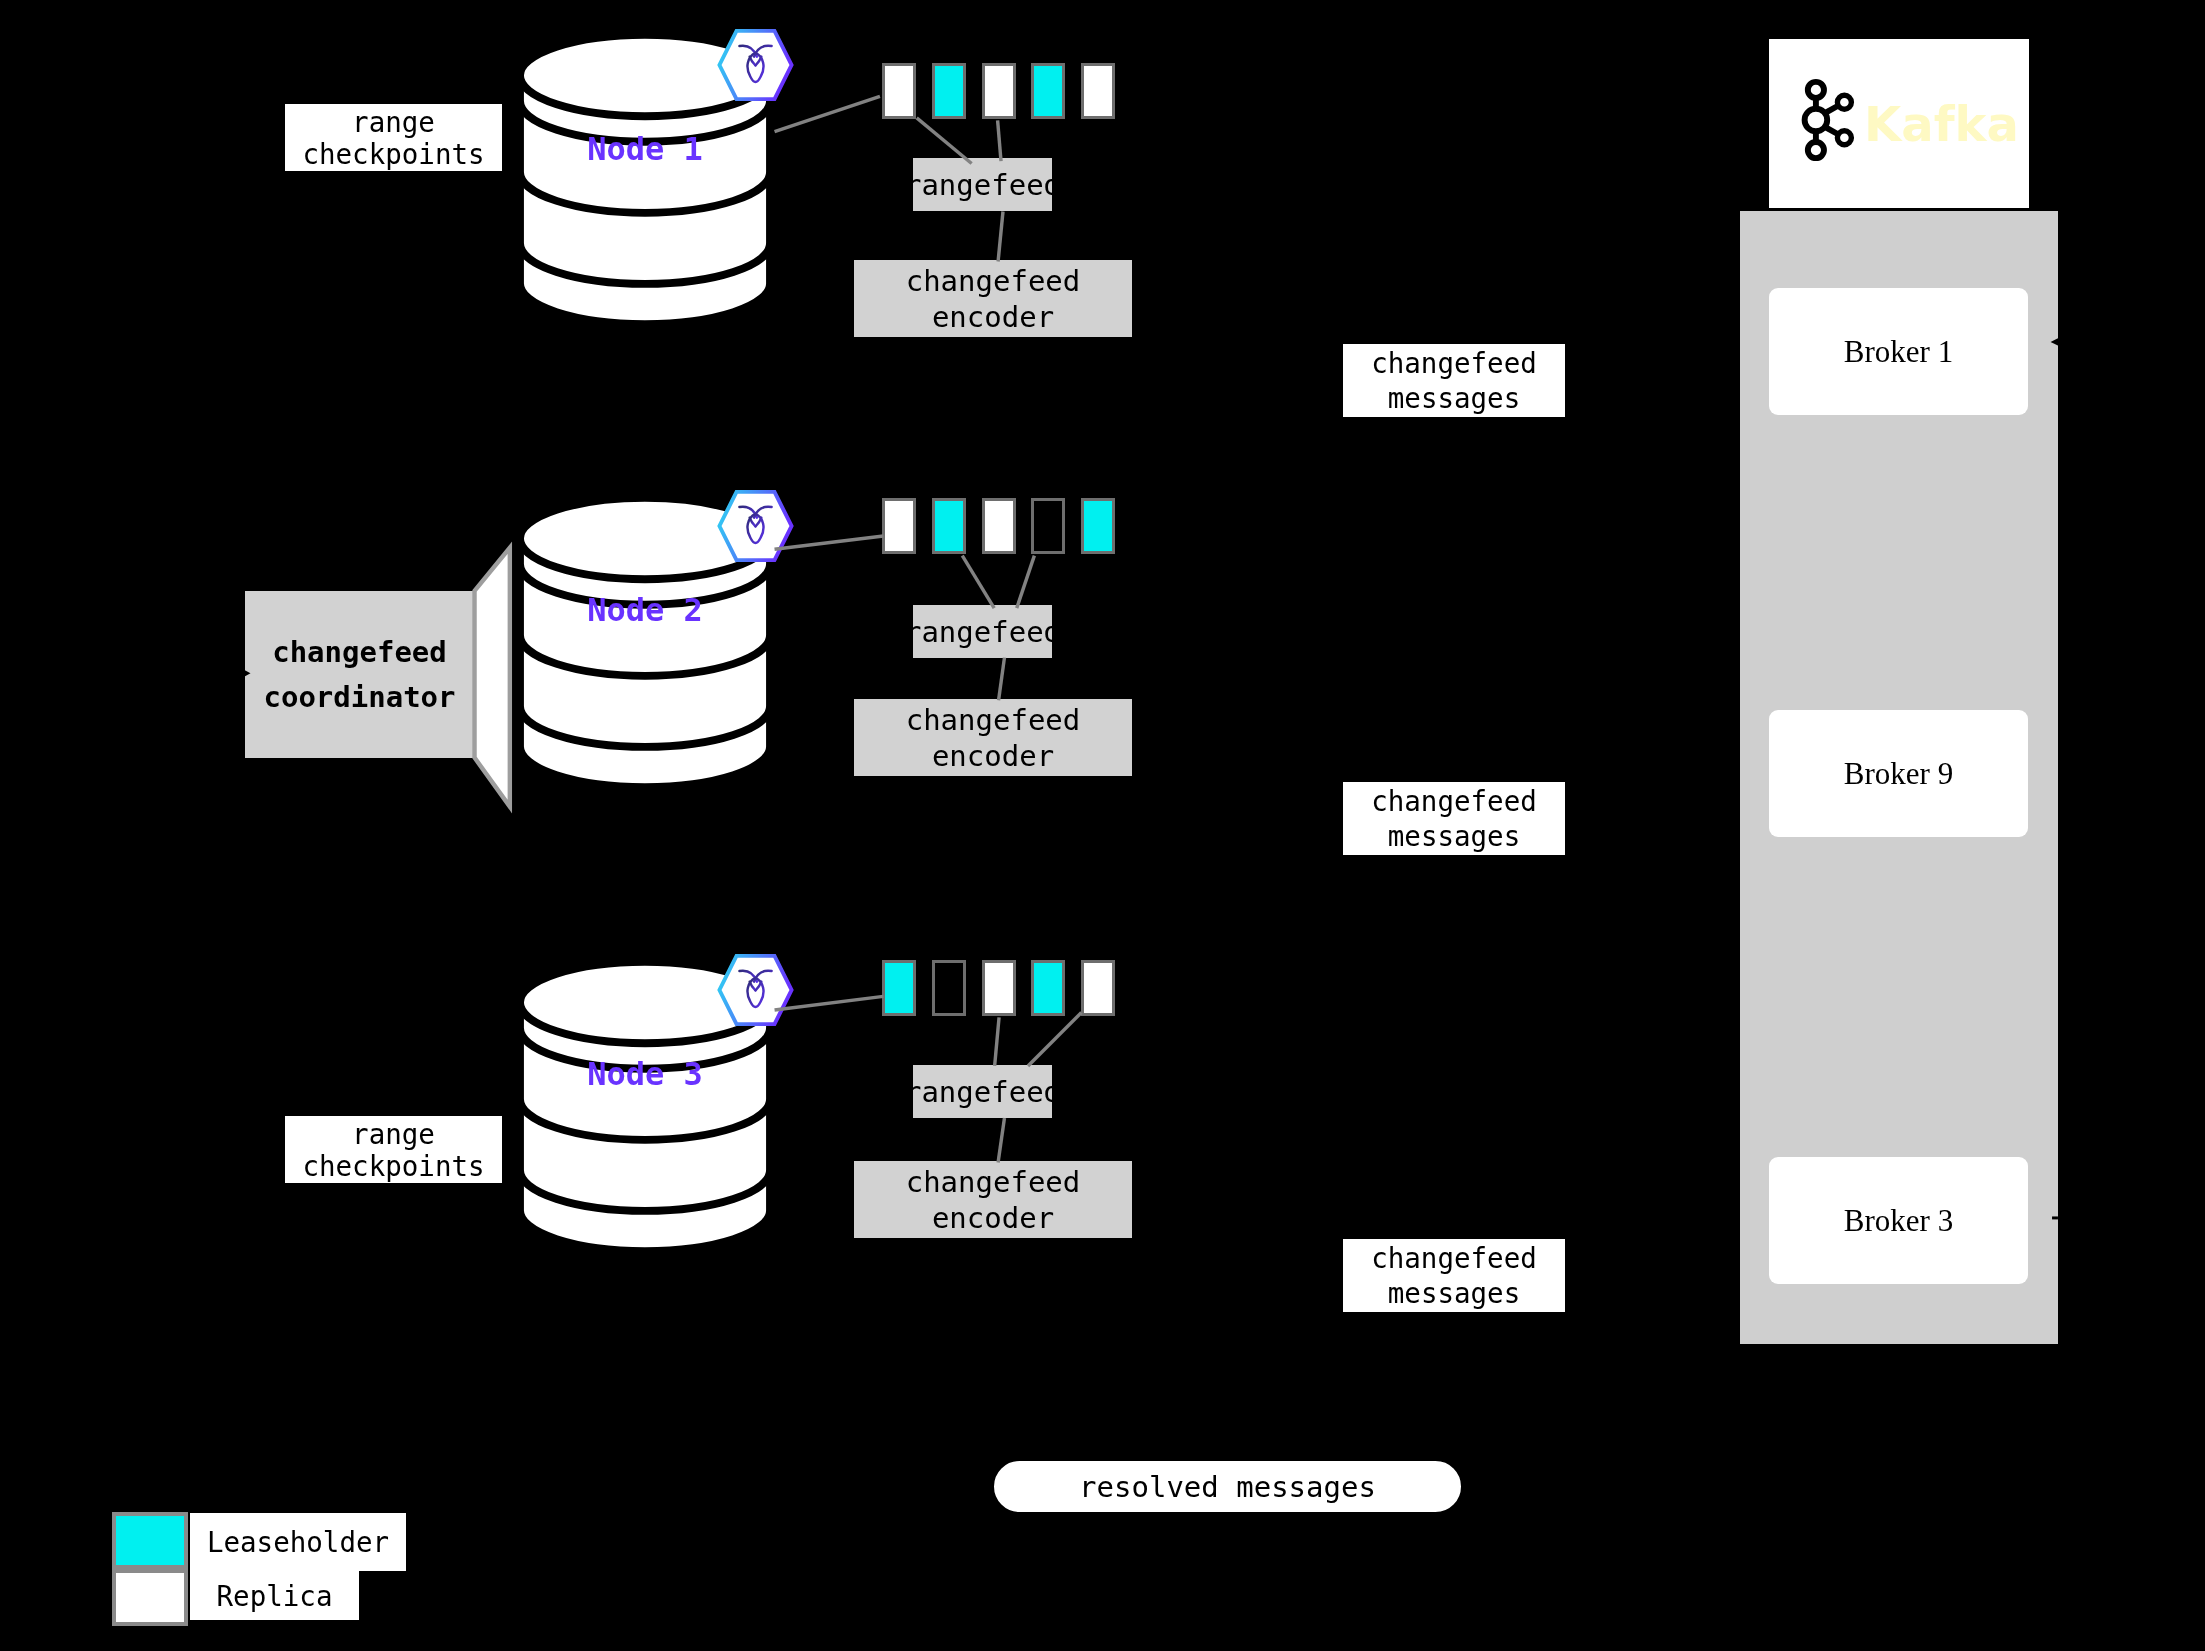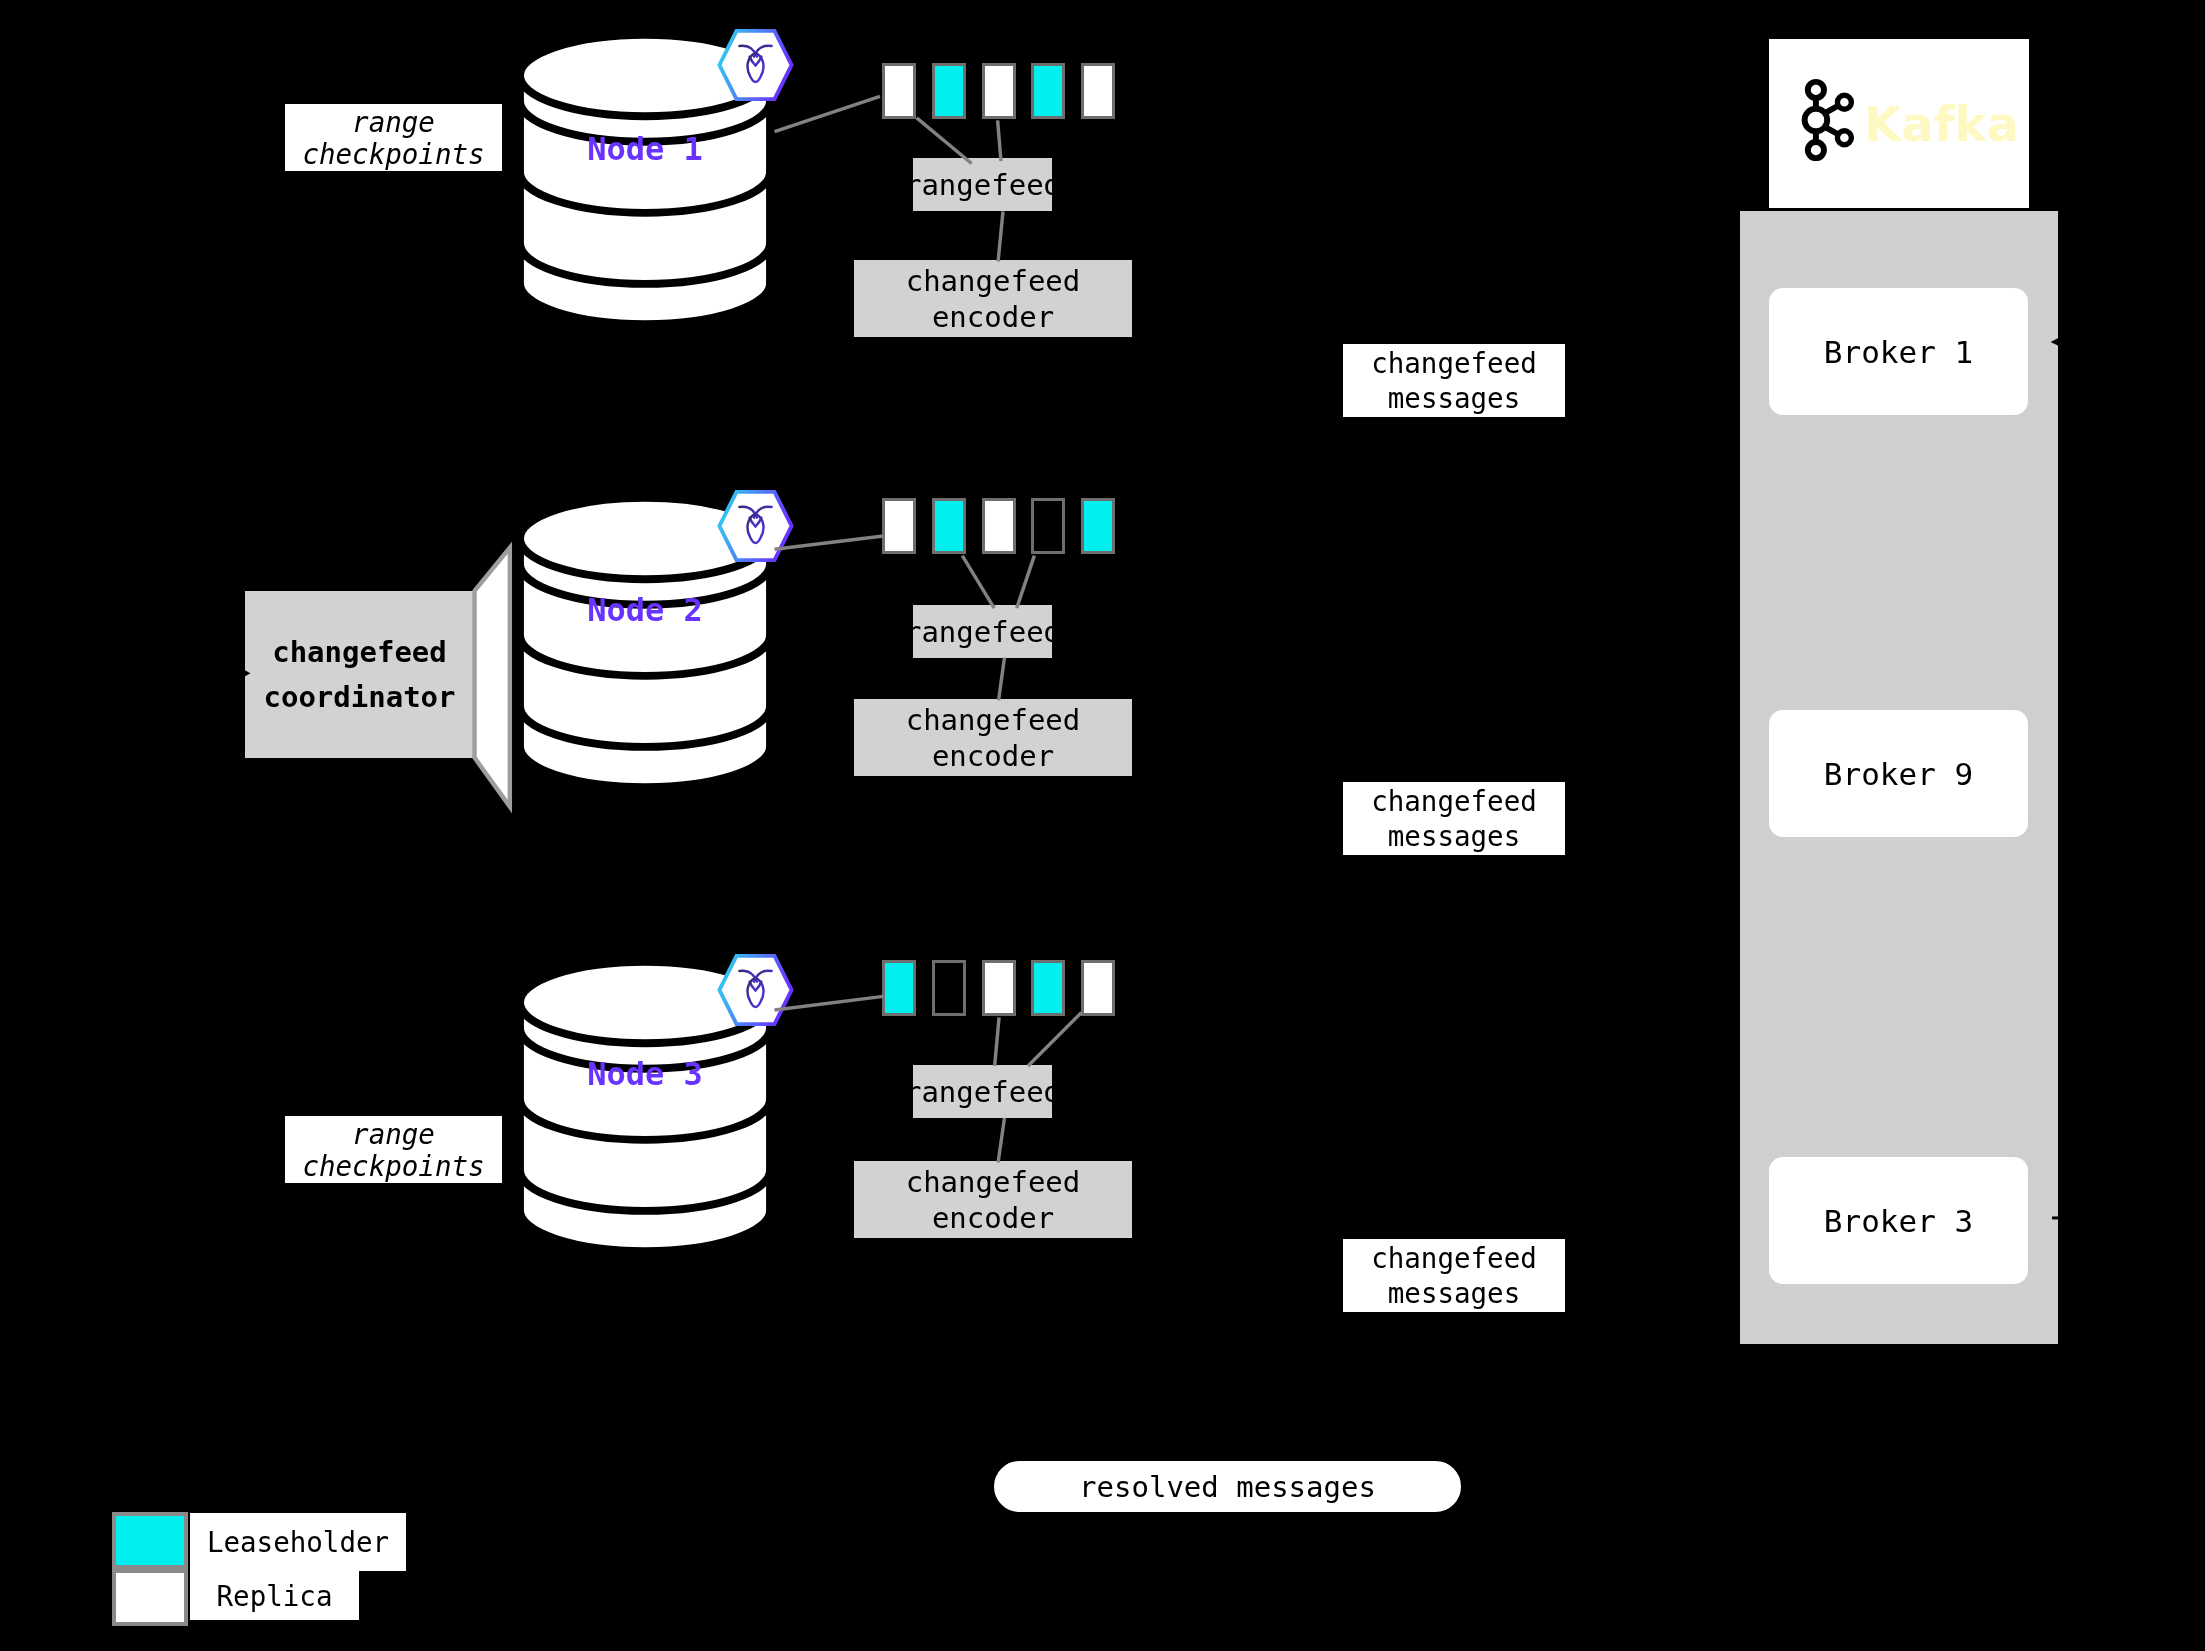--- a/index.html
+++ b/index.html
@@ -3,37 +3,37 @@
 <meta charset="utf-8">
 <style>
   html,body{margin:0;padding:0;background:#000;}
   #canvas{position:relative;width:2205px;height:1652px;background:#000;overflow:hidden;
           font-family:"DejaVu Sans Mono","Liberation Mono",monospace;color:#000;}
   .abs{position:absolute;}
   .box{position:absolute;display:flex;flex-direction:column;align-items:center;justify-content:center;
        text-align:center;box-sizing:border-box;}
   .wbox{background:#fff;}
   .gbox{background:var(--box-gray,#d2d2d2);}
-  .sidelabel{left:285px;width:217px;height:67px;font-size:27.5px;line-height:32px;font-style:italic;}
+  .sidelabel{left:285px;width:217px;height:67px;font-size:27.5px;line-height:32px;}
   .coord{left:245px;top:591px;width:229px;height:167px;font-size:29px;line-height:45px;font-weight:bold;}
   .rangefeed{left:913px;width:139px;height:53px;font-size:29px;}
   .encoder{left:854px;width:278px;height:77px;font-size:29px;line-height:36px;}
   .messages{left:1343px;width:222px;height:73px;font-size:27.5px;line-height:35px;}
   .nodelabel{position:absolute;left:515px;width:260px;text-align:center;
              font-weight:bold;font-size:32px;color:var(--node-label,#6933ff);}
   .sq{position:absolute;width:34px;height:56px;border:3.9px solid var(--square-border,#6e6e6e);box-sizing:border-box;}
   .cyl,.hex,.svglayer{position:absolute;}
   .svglayer{left:0;top:0;pointer-events:none;}
   .kafkabox{left:1769px;top:39px;width:260px;height:169px;background:#fff;}
   .kafkabrand{position:absolute;left:1858px;top:39px;width:167px;height:169px;display:flex;align-items:center;
               justify-content:center;font-family:"DejaVu Sans","Liberation Sans",sans-serif;
               font-weight:bold;font-size:48px;color:#fef9c3;}
   .panel{position:absolute;left:1740px;top:211px;width:318px;height:1133px;background:var(--panel-gray,#cfcfcf);}
-  .broker{position:absolute;left:1769px;width:259px;height:127px;background:#fff;border-radius:14px;
-          display:flex;align-items:center;justify-content:center;font-size:31px;}
+  .broker{position:absolute;left:1769px;width:259px;height:127px;background:#fff;border-radius:9px;
+          display:flex;align-items:center;justify-content:center;font-size:31px;font-family:Liberation Serif, serif;}
   .pill{left:992px;top:1459px;width:471px;height:55px;background:#fff;border:2px solid #000;
         border-radius:29px;font-size:29px;flex-direction:row;}
   .lsw{position:absolute;left:112px;width:76px;height:57px;border:4.9px solid #8a8a8a;box-sizing:border-box;}
   .llabel{font-size:27.5px;}
   .stopA{stop-color:var(--hex-start,#2bd9f2);} .stopB{stop-color:var(--hex-end,#6933ff);}
   .stopC{stop-color:var(--roach-start,#2f2a7a);} .stopD{stop-color:var(--roach-end,#5a31e8);}
   .cylbody{fill:#fff;stroke:#000;stroke-width:16;}
   .cylline{fill:none;stroke:#000;stroke-width:16;}
   .grayline{stroke:var(--line-gray,#828282);stroke-width:7;}
 </style>

